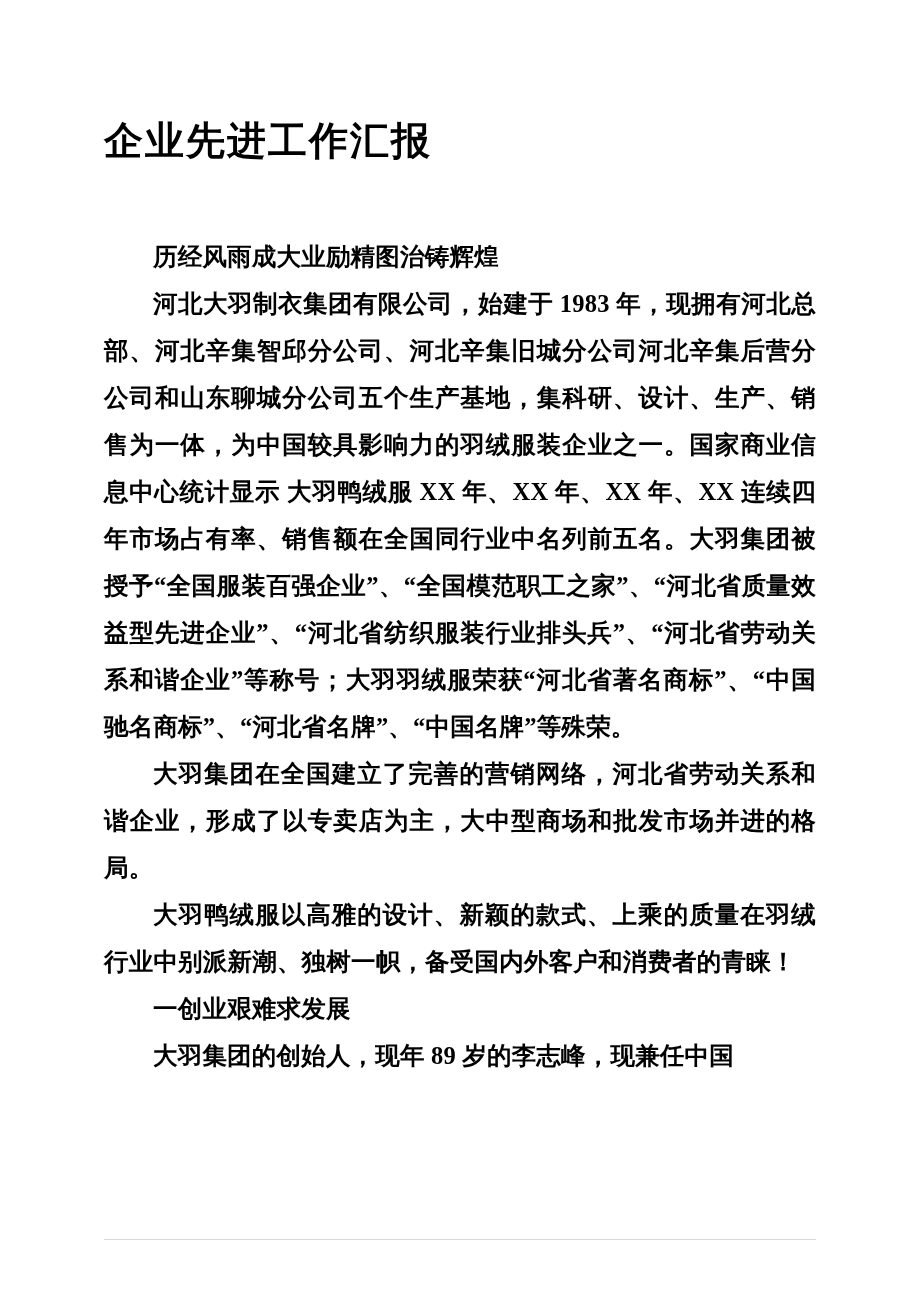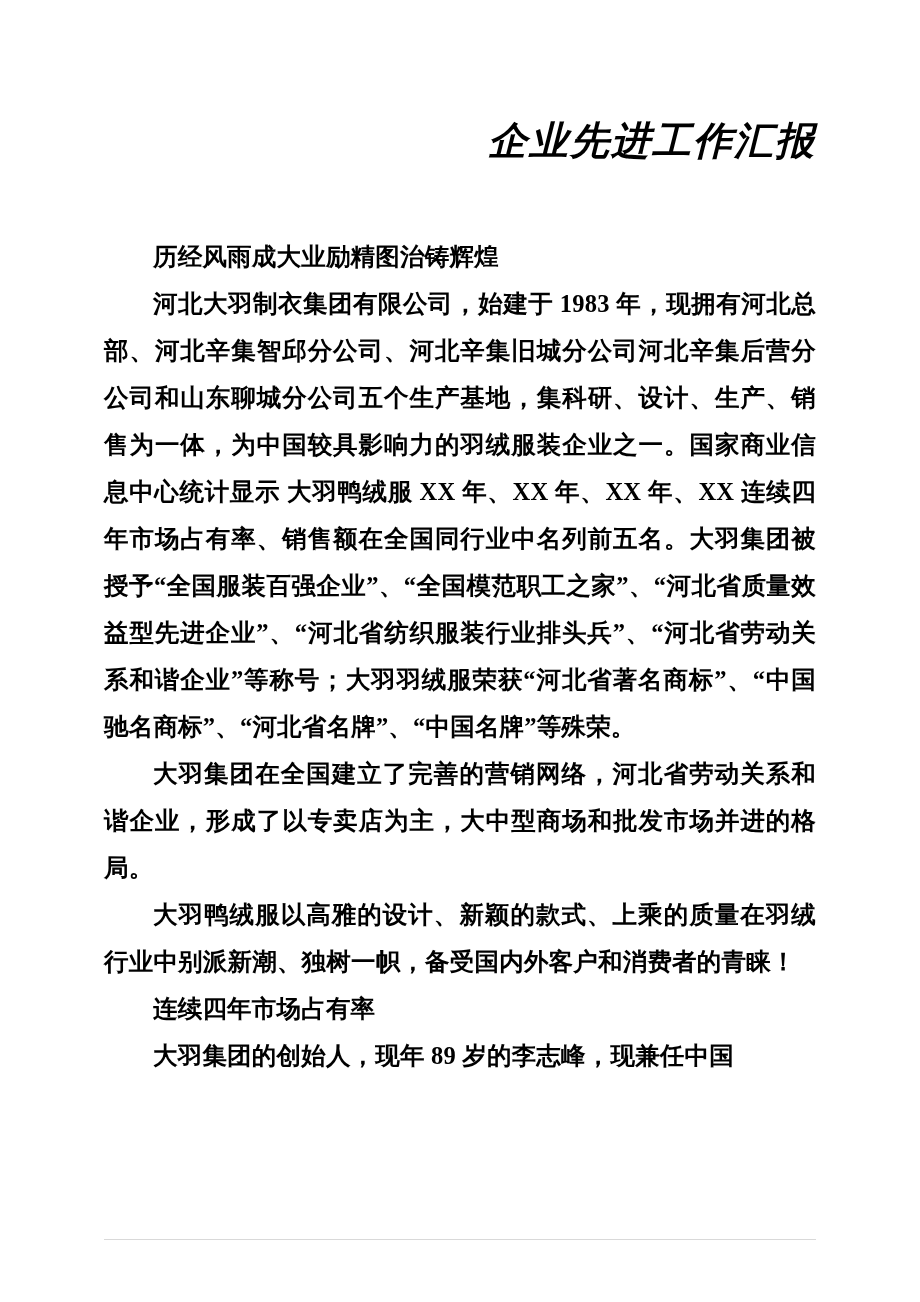--- a/index.html
+++ b/index.html
@@ -19,26 +19,25 @@
     width: 920px;
     height: 1302px;
     box-sizing: border-box;
     padding: 96px 104px 0 104px;
     position: relative;
   }
   .doc-title {
     font-family: "DejaVu Sans", "Liberation Sans", sans-serif;
     font-size: 39px;
     font-weight: bold;
-    text-align: right;
+    text-align: left;
     letter-spacing: 2px;
     margin: 0;
     padding-top: 18px;
     line-height: 1.4;
-    font-style: italic;
   }
   .body-block {
     margin-top: 64px;
   }
   p.para {
     font-size: 24.5px;
     line-height: 47px;
     margin: 0;
     text-align: justify;
     text-justify: inter-ideograph;
@@ -59,18 +58,18 @@
 
 <div class="page">
 
   <h1 class="doc-title">企业先进工作汇报</h1>
 
   <div class="body-block">
     <p class="para">历经风雨成大业励精图治铸辉煌</p>
     <p class="para">河北大羽制衣集团有限公司，始建于 1983 年，现拥有河北总部、河北辛集智邱分公司、河北辛集旧城分公司河北辛集后营分公司和山东聊城分公司五个生产基地，集科研、设计、生产、销售为一体，为中国较具影响力的羽绒服装企业之一。国家商业信息中心统计显示 大羽鸭绒服 XX 年、XX 年、XX 年、XX 连续四年市场占有率、销售额在全国同行业中名列前五名。大羽集团被授予“全国服装百强企业”、“全国模范职工之家”、“河北省质量效益型先进企业”、“河北省纺织服装行业排头兵”、“河北省劳动关系和谐企业”等称号；大羽羽绒服荣获“河北省著名商标”、“中国驰名商标”、“河北省名牌”、“中国名牌”等殊荣。</p>
     <p class="para">大羽集团在全国建立了完善的营销网络，河北省劳动关系和谐企业，形成了以专卖店为主，大中型商场和批发市场并进的格局。</p>
     <p class="para">大羽鸭绒服以高雅的设计、新颖的款式、上乘的质量在羽绒行业中别派新潮、独树一帜，备受国内外客户和消费者的青睐！</p>
-    <p class="para">连续四年市场占有率</p>
+    <p class="para">一创业艰难求发展</p>
     <p class="para">大羽集团的创始人，现年 89 岁的李志峰，现兼任中国</p>
   </div>
 
   <div class="footer-rule"></div>
 </div>
 
 </body></html>

